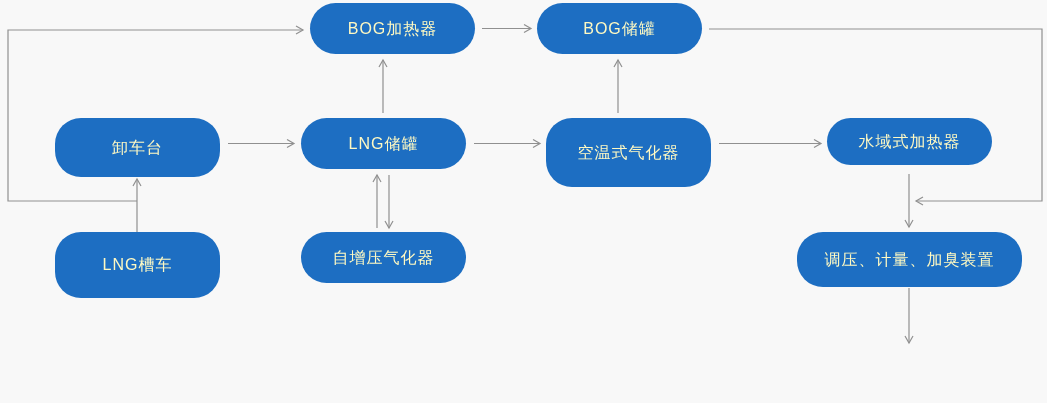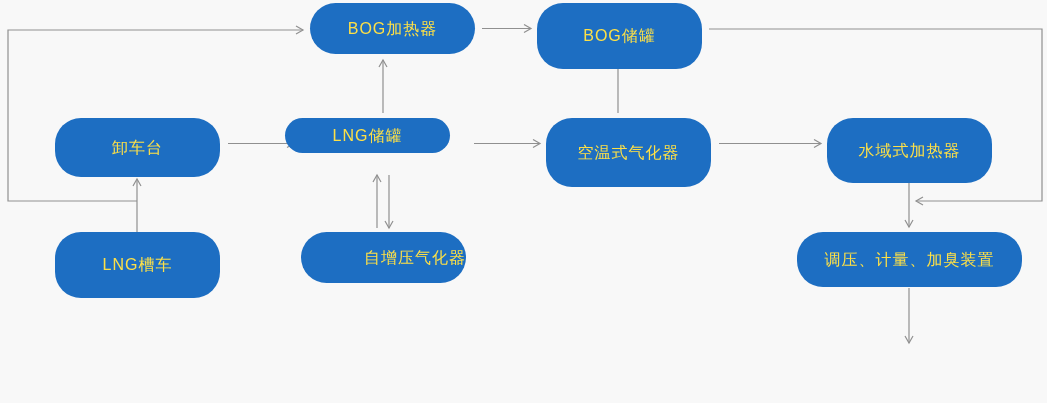--- a/index.html
+++ b/index.html
@@ -38,33 +38,33 @@
     box-sizing: border-box;
     color: #ffffff;
     font-size: 16px;
     letter-spacing: 0.5px;
     line-height: 1;
     white-space: nowrap;
     user-select: none;
   }
   .node .node-label {
     display: block;
-    color: #fde047;
+    color: #fef9c3;
     font-size: 16px;
     letter-spacing: 1px;
   }
   
   .n-bog-heater      { left: 310px; top: 3px;   width: 165px; height: 51px; }
-  .n-bog-tank        { left: 537px; top: 3px;   width: 165px; height: 66px; }
+  .n-bog-tank        { left: 537px; top: 3px;   width: 165px; height: 51px; }
   .n-unload          { left: 55px;  top: 118px; width: 165px; height: 59px; }
-  .n-lng-tank        { left: 285px; top: 118px; width: 165px; height: 35px; }
+  .n-lng-tank        { left: 301px; top: 118px; width: 165px; height: 51px; }
   .n-air-vaporizer   { left: 546px; top: 118px; width: 165px; height: 69px; }
-  .n-water-heater    { left: 827px; top: 118px; width: 165px; height: 65px; }
+  .n-water-heater    { left: 827px; top: 118px; width: 165px; height: 47px; }
   .n-lng-truck       { left: 55px;  top: 232px; width: 165px; height: 66px; }
-  .n-self-vaporizer  { left: 301px; top: 232px; width: 165px; height: 51px; justify-content: flex-end; }
+  .n-self-vaporizer  { left: 301px; top: 232px; width: 165px; height: 51px; }
   .n-regulation      { left: 797px; top: 232px; width: 225px; height: 55px; }
   .n-city-network    { left: 827px; top: 348px; width: 165px; height: 51px; }
 </style>
 </head>
 <body>
 
 <div id="diagram">
 
   <svg class="svg-layer" viewBox="0 0 1047 403" width="1047" height="403" xmlns="http://www.w3.org/2000/svg">
     <defs>

